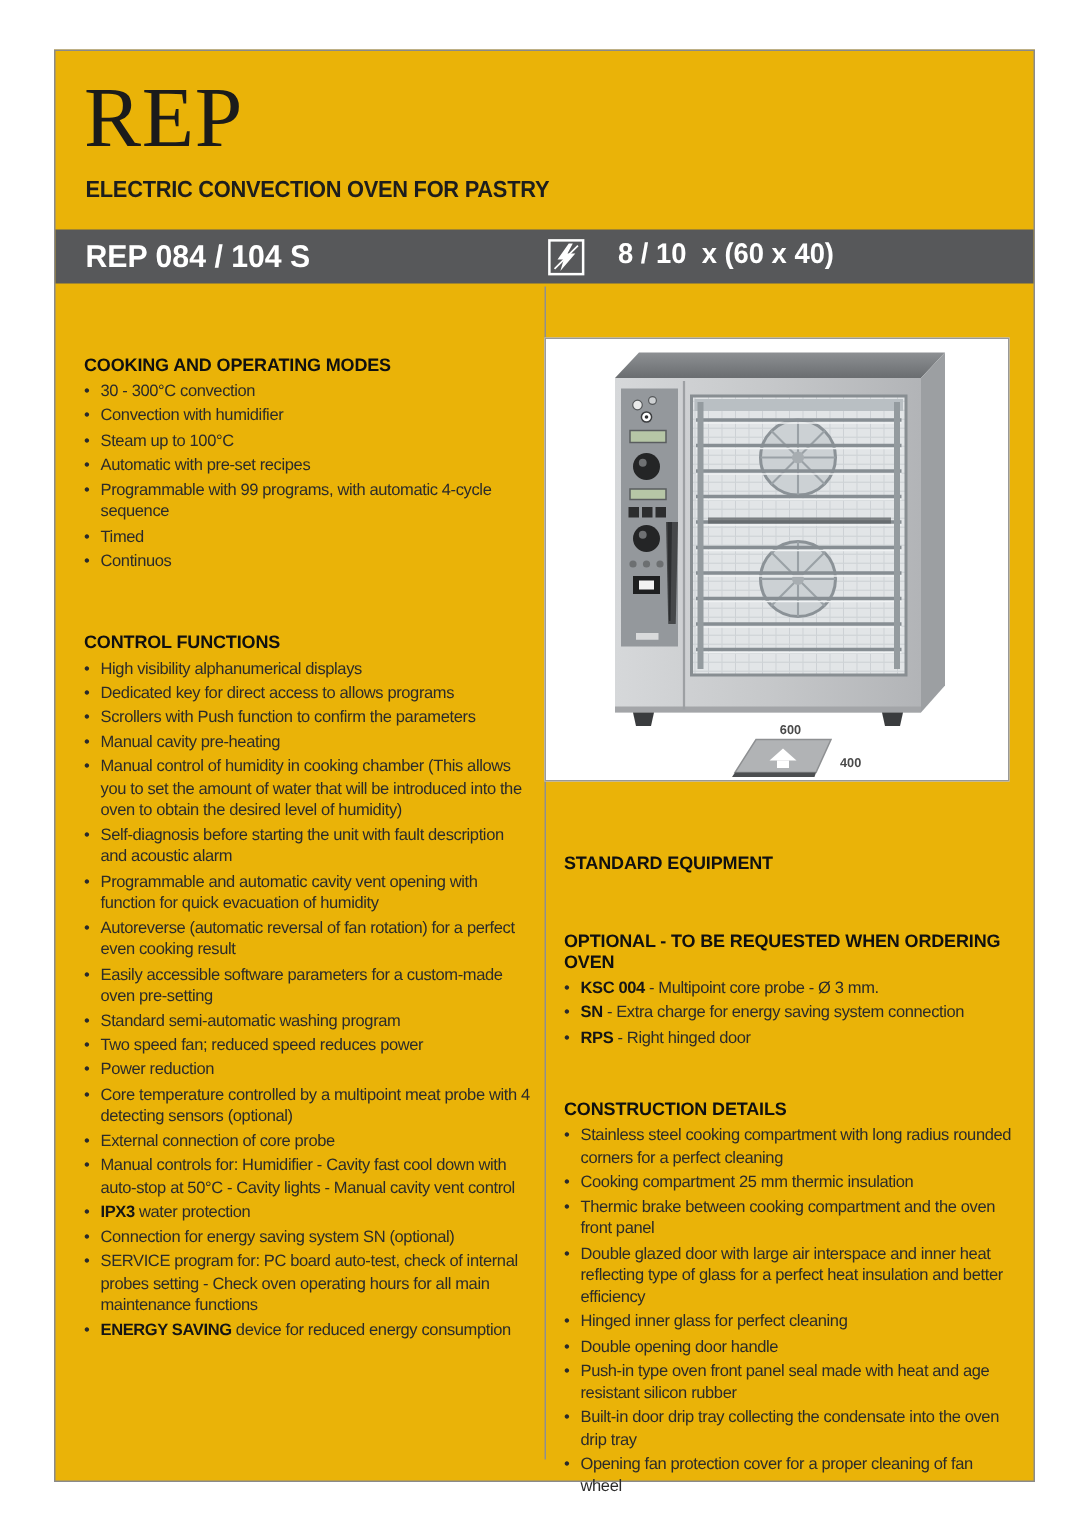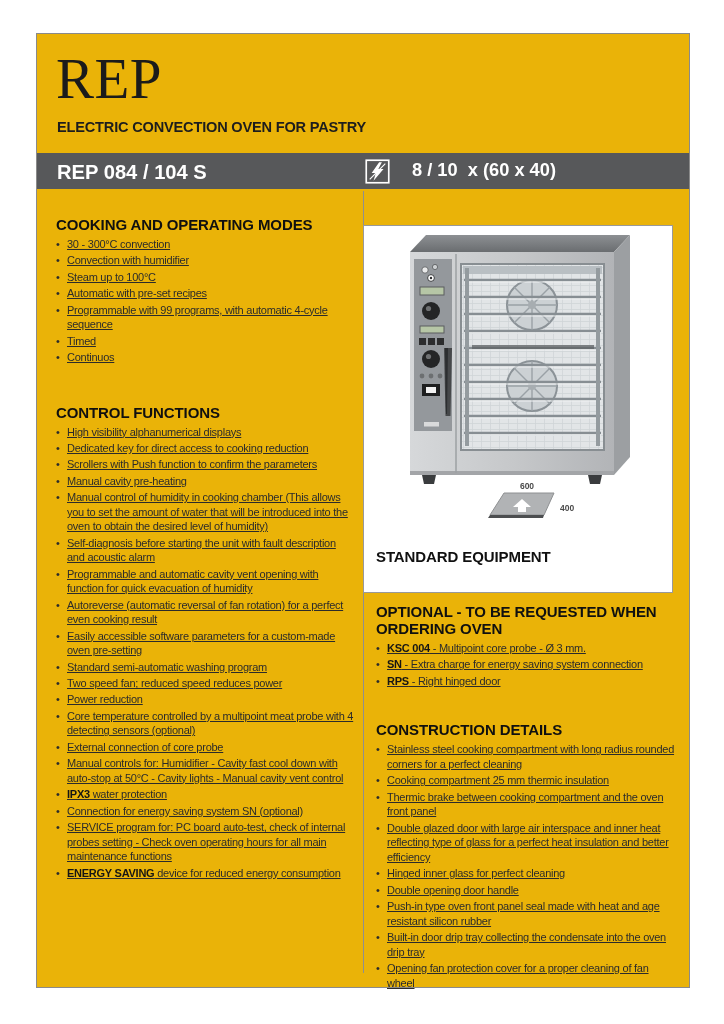--- a/index.html
+++ b/index.html
@@ -22,32 +22,32 @@
   .model-name { position:absolute; left:20px; top:7px; color:#ffffff; font-weight:bold;
                 font-size:21px; letter-spacing:0px; transform:scaleX(0.96); transform-origin:left; }
   .capacity-group { position:absolute; left:328px; top:6px; display:flex; align-items:flex-start; }
   .elec-icon { width:25px; height:25px; display:block; }
   .capacity-text { color:#ffffff; font-weight:bold; font-size:19px; margin-left:22px;
                    letter-spacing:0px; transform:scaleX(0.96); transform-origin:left; white-space:pre; }
 
   
   .col-divider { position:absolute; left:326px; top:157px; width:0; height:782px;
                  border-left:1px solid #8f8f8f; }
-  .image-box { position:absolute; left:326px; top:191px; width:310px; height:368px;
+  .image-box { position:absolute; left:326px; top:191px; width:310px; height:296px;
                border:1px solid #999999; background:#ffffff; }
 
   
   .left-col  { position:absolute; left:19px;  top:182px; width:300px; }
   .right-col { position:absolute; left:339px; top:514px; width:302px; }
 
-  .sec-title { font-size:15px; font-weight:bold; color:#101010; letter-spacing:-0.1px;
-               margin-bottom:4px; }
+  .sec-title { font-size:12px; font-weight:bold; color:#101010; letter-spacing:-0.1px;
+               margin-bottom:4px;margin-top:20px; }
   ul.bullets { list-style:none; }
   ul.bullets li { position:relative; padding-left:11px; font-size:11px; line-height:14.6px;
-                  letter-spacing:-0.25px; color:#2b2b2b; margin-bottom:1.8px;text-decoration:underline; }
+                  letter-spacing:-0.25px; color:#2b2b2b; margin-bottom:1.8px; }
   ul.bullets li::before { content:"\2022"; position:absolute; left:0; top:0; color:#2b2b2b; }
   ul.bullets li b { color:#151515; }
 
   .left-col .section + .section { margin-top:39px; }
   .right-col .section.gap-a { margin-top:38px; }
   .right-col .section.gap-b { margin-top:33px; }
 </style>
 </head>
 <body>
 
@@ -195,21 +195,21 @@
             <li>Automatic with pre-set recipes</li>
             <li>Programmable with 99 programs, with automatic 4-cycle sequence</li>
             <li>Timed</li>
             <li>Continuos</li>
           </ul>
         </div>
         <div class="section">
           <div class="sec-title">CONTROL FUNCTIONS</div>
           <ul class="bullets">
             <li>High visibility alphanumerical displays</li>
-            <li>Dedicated key for direct access to cooking reduction</li>
+            <li>Dedicated key for direct access to allows programs</li>
             <li>Scrollers with Push function to confirm the parameters</li>
             <li>Manual cavity pre-heating</li>
             <li>Manual control of humidity in cooking chamber (This allows you to set the amount of water that will be introduced into the oven to obtain the desired level of humidity)</li>
             <li>Self-diagnosis before starting the unit with fault description and acoustic alarm</li>
             <li>Programmable and automatic cavity vent opening with function for quick evacuation of humidity</li>
             <li>Autoreverse (automatic reversal of fan rotation) for a perfect even cooking result</li>
             <li>Easily accessible software parameters for a custom-made oven pre-setting</li>
             <li>Standard semi-automatic washing program</li>
             <li>Two speed fan; reduced speed reduces power</li>
             <li>Power reduction</li>

